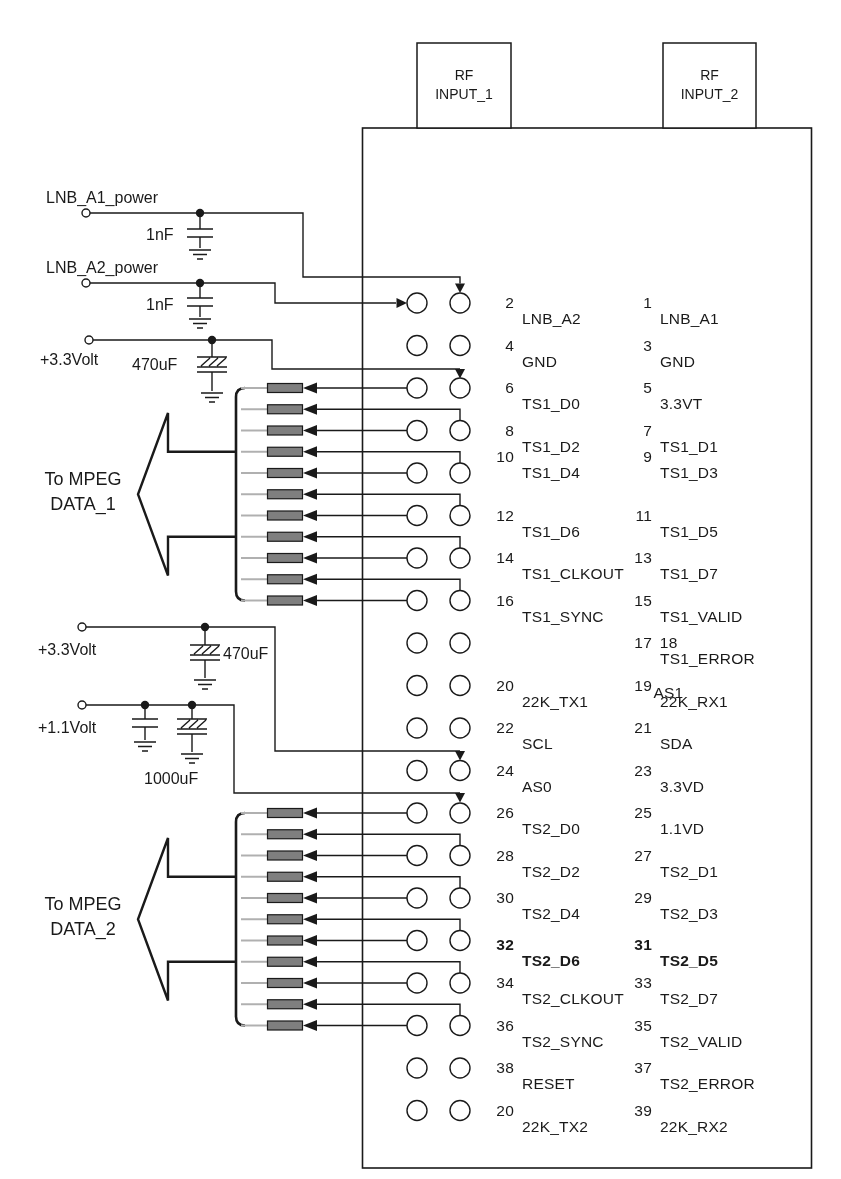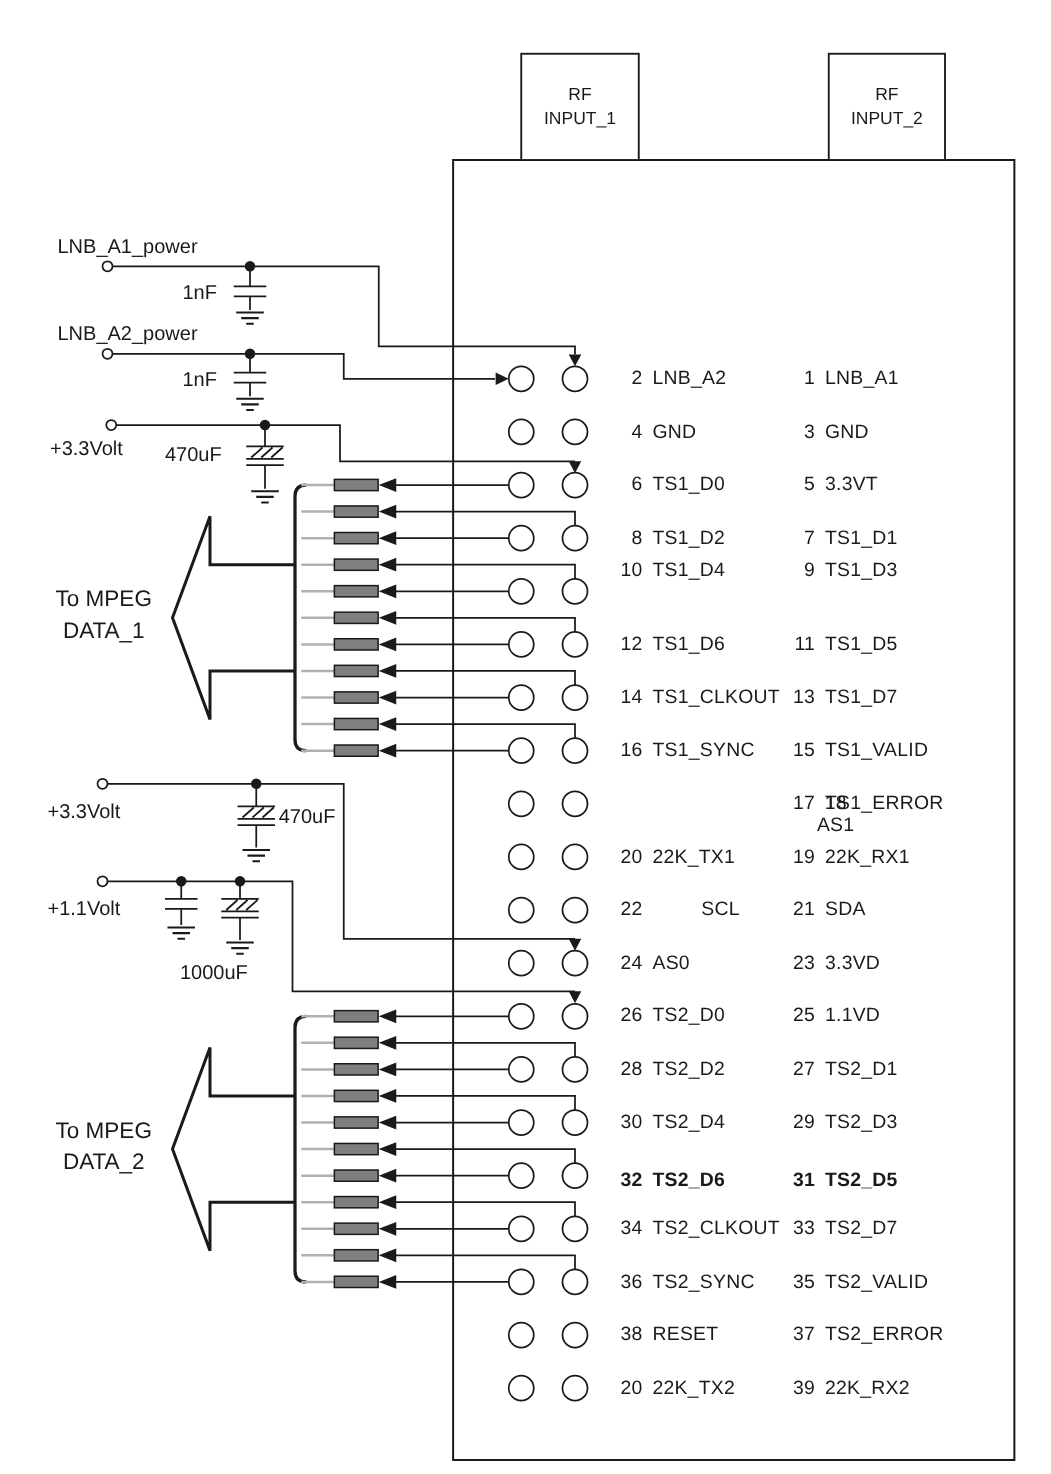--- a/index.html
+++ b/index.html
@@ -8,21 +8,21 @@
   #wires{position:absolute;left:0;top:0;}
   .txt{position:absolute;white-space:nowrap;}
   .title{left:8px;top:8px;font-size:20px;}
   .net-label{font-size:16px;}
   .cap-label{font-size:16px;}
   .mpeg-label{width:106px;text-align:center;font-size:18px;line-height:25px;}
   .rf-label{position:absolute;text-align:center;font-size:14px;line-height:19px;}
   .pin-row{position:absolute;left:488px;width:353px;height:18px;display:flex;align-items:center;
            font-size:15.5px;letter-spacing:0.2px;}
   .pn{display:inline-block;width:26px;text-align:right;flex:none;}
-  .pl{margin-left:8px;white-space:nowrap;}
+  .pl{margin-left:8px;white-space:nowrap;margin-top:32px;}
   .pr-wrap{position:absolute;left:138px;top:0;height:18px;display:flex;align-items:center;}
 </style>
 </head>
 <body>
 
 <div id="stage">
 
   <svg id="wires" width="841" height="1179" viewBox="0 0 841 1179">
 
     <rect x="362.5" y="128" width="449" height="1040" fill="#ffffff" stroke="#1a1a1a" stroke-width="1.6"></rect>
@@ -329,21 +329,21 @@
     </span>
   </div>
       <div class="pin-row" style="top: 676.5px;">
     <span class="pn">20</span>
     <span class="pl">22K_TX1</span>
     <span class="pr-wrap">
       <span class="pn">19</span>
       <span class="pl">22K_RX1</span>
     </span>
   </div>
-      <div class="pin-row" style="top: 719px; gap: 39px;">
+      <div class="pin-row" style="top: 719px;">
     <span class="pn">22</span>
     <span class="pl">SCL</span>
     <span class="pr-wrap">
       <span class="pn">21</span>
       <span class="pl">SDA</span>
     </span>
   </div>
       <div class="pin-row" style="top: 761.5px;">
     <span class="pn">24</span>
     <span class="pl">AS0</span>

